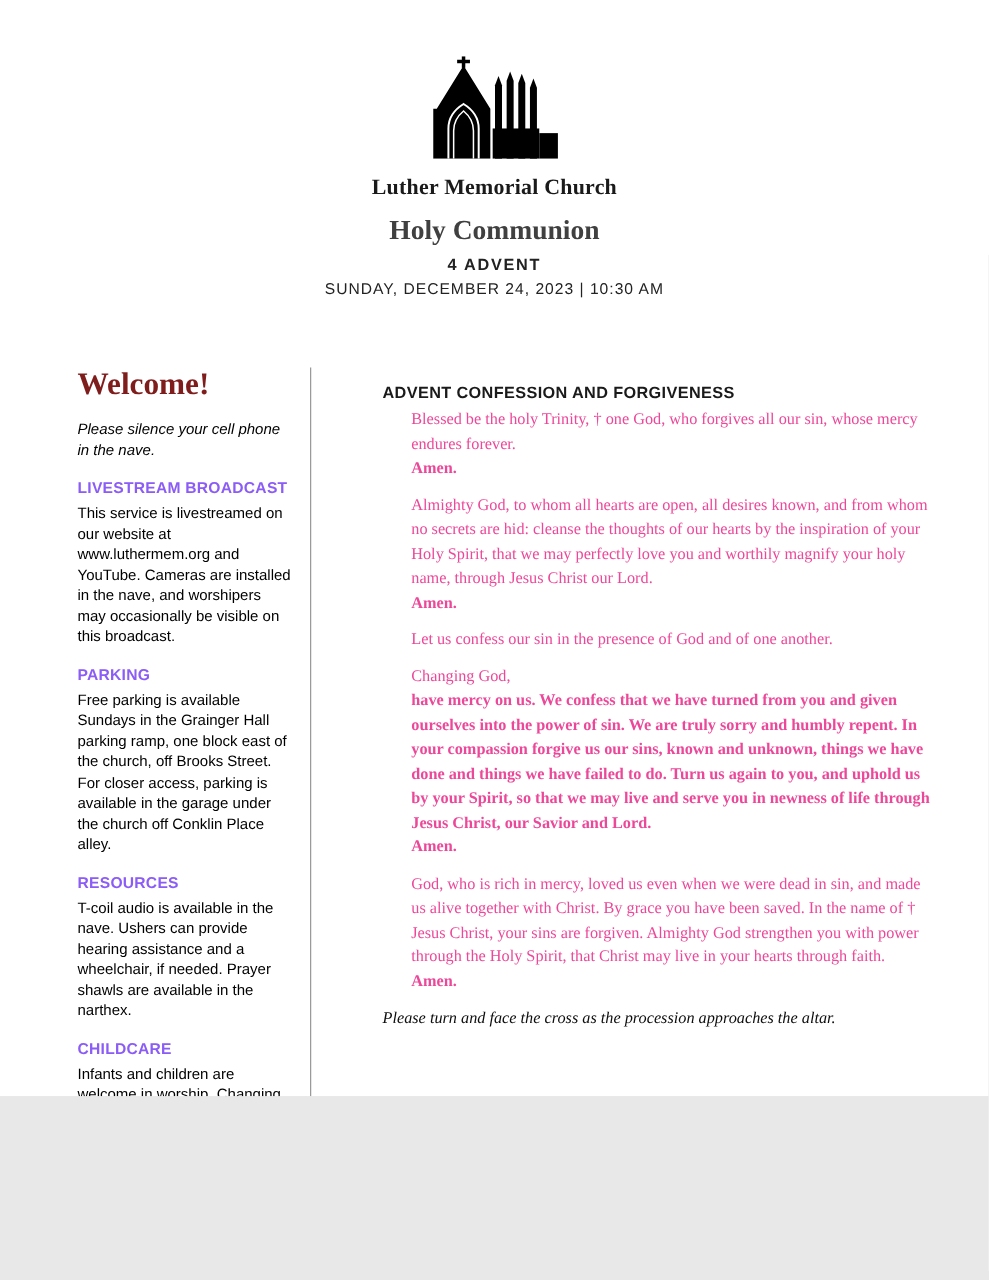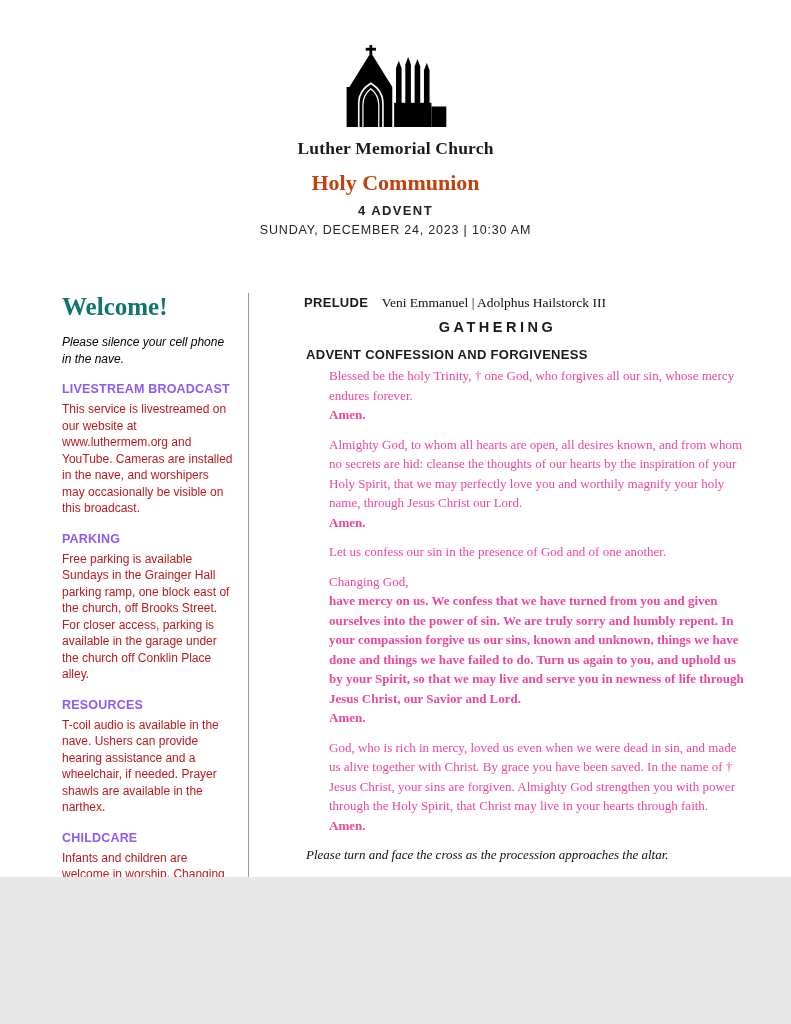--- a/index.html
+++ b/index.html
@@ -11,52 +11,52 @@
   }
   
   .header { text-align:center; padding-top:45px; }
   .logo-wrap { display:flex; justify-content:center; }
   .church-name {
     font-family:"Liberation Serif", serif; font-weight:bold;
     font-size:17.5px; color:#1a1a1a; margin-top:7px; letter-spacing:0.2px;
   }
   .service-title {
     font-family:"Liberation Serif", serif; font-weight:bold;
-    font-size:22px; color:#c2410c; margin-top:11px;
+    font-size:22px; color:#404040; margin-top:11px;
   }
   .service-subtitle {
     font-size:13px; font-weight:bold; color:#222;
     letter-spacing:1.4px; margin-top:7px;
   }
   .service-datetime {
     font-size:12.5px; color:#222; letter-spacing:0.8px; margin-top:5px;
   }
   
   .content { display:flex; align-items:flex-start; margin-top:56px; }
   .sidebar { margin-left:62px; width:172px; flex:0 0 172px; }
   .divider {
     width:1px; height:680px; background:#9a9a9a;
     margin-left:14px; flex:0 0 1px;
   }
   .main { margin-left:5px; width:487px; flex:0 0 487px; }
   
   .welcome-title {
     font-family:"Liberation Serif", serif; font-weight:bold;
-    font-size:25px; color:#0f766e;
+    font-size:25px; color:#7f1d1d;
   }
   .silence-note {
     font-style:italic; font-size:12px; line-height:16.5px;
     color:#000000; margin-top:13px;
   }
   .sb-section { margin-top:14px; }
   .sb-heading {
     font-size:12.5px; font-weight:bold; color:#8b5cf6;
     letter-spacing:0.2px; margin-bottom:3px; line-height:17px;
   }
-  .sb-body { font-size:12px; line-height:16.5px; color:#b91c1c; }
+  .sb-body { font-size:12px; line-height:16.5px; color:#000000; }
   .sb-bullets { margin-top:1px; }
   .sb-bullet { display:flex; font-size:12px; line-height:16.5px; color:#222; }
   .sb-bullet .dot { width:14px; flex:0 0 14px; text-align:center; }
   .sb-bullet .btxt { flex:1; }
   
   .row { display:flex; }
   .gutter {
     width:50px; flex:0 0 50px; font-size:13px; font-weight:bold;
     color:#1a1a1a; line-height:19px; padding-top:1px;
   }
@@ -158,29 +158,21 @@
           </div>
 
         </div>
       </div>
     </div>
 
     <div class="divider"></div>
 
     <div class="main">
 
-      <div class="row">
-        <div class="gutter"></div>
-        <div>
-          <span class="sans-label">PRELUDE</span>
-          <span class="serif-inline">Veni Emmanuel | Adolphus Hailstorck III</span>
-        </div>
-      </div>
-
-      <div class="section-heading">GATHERING</div>
+
 
       <div class="liturgy-heading">ADVENT CONFESSION AND FORGIVENESS</div>
 
       <div class="liturgy">
         <p>
           <span>Blessed be the holy Trinity, † one God, who forgives all our sin, whose mercy endures forever.</span><br>
           <span class="response">Amen.</span>
         </p>
         <p>
           <span>Almighty God, to whom all hearts are open, all desires known, and from whom no secrets are hid: cleanse the thoughts of our hearts by the inspiration of your Holy Spirit, that we may perfectly love you and worthily magnify your holy name, through Jesus Christ our Lord.</span><br>

